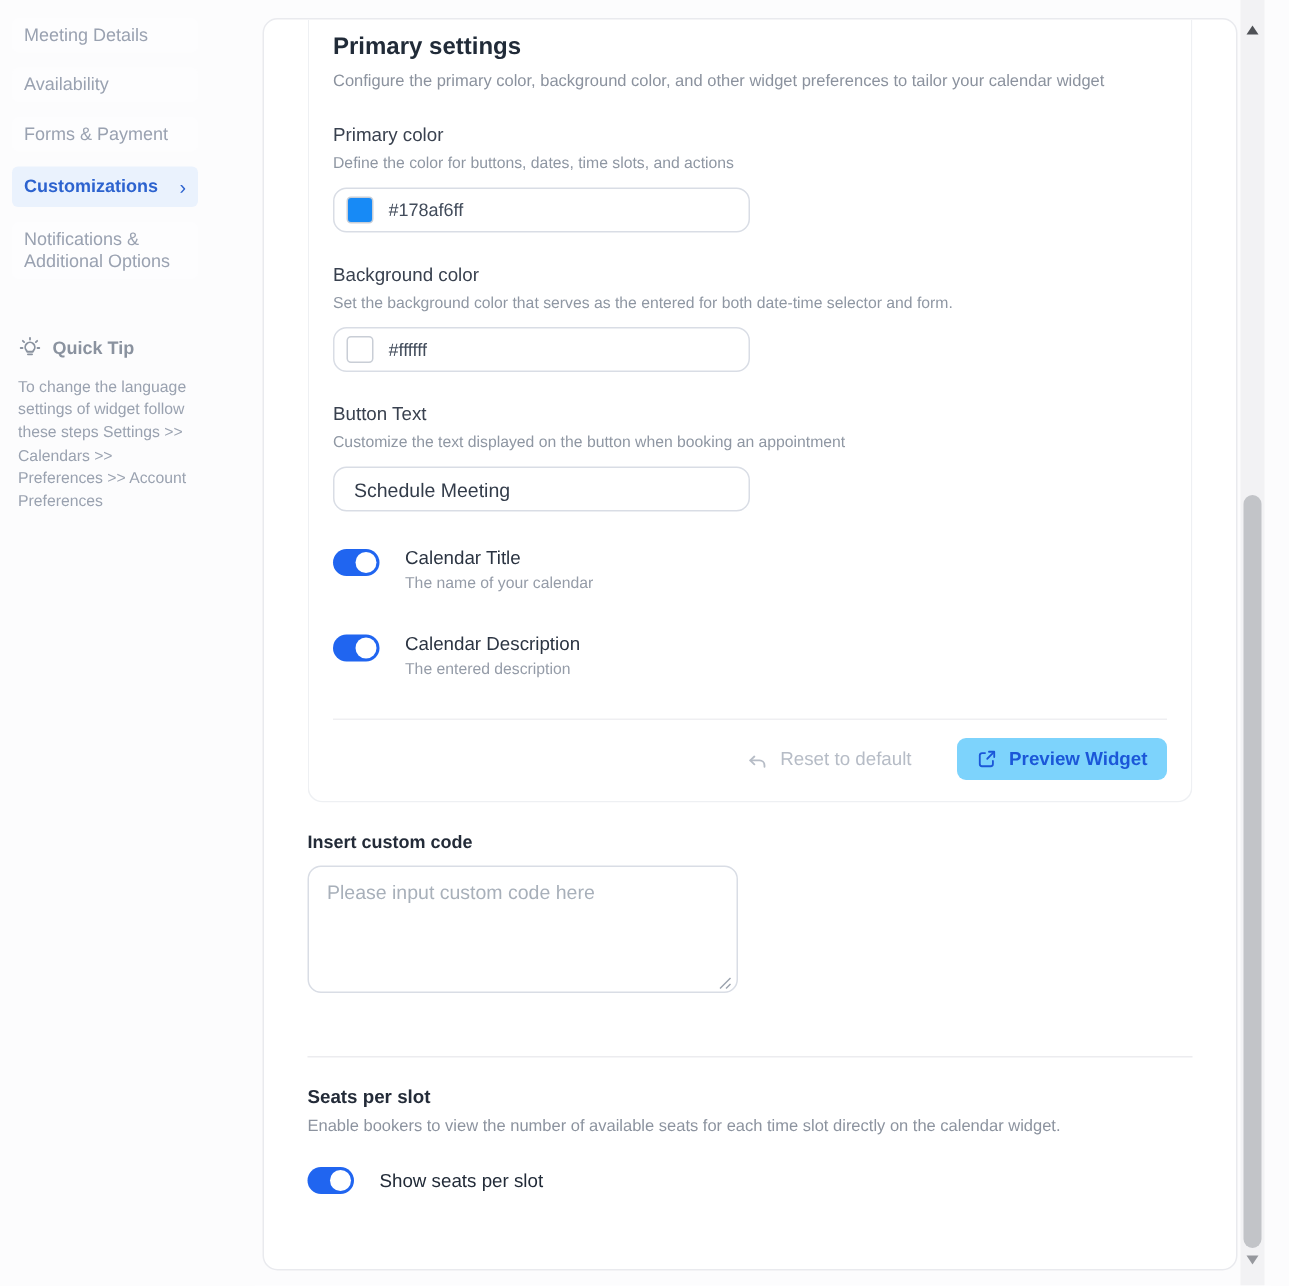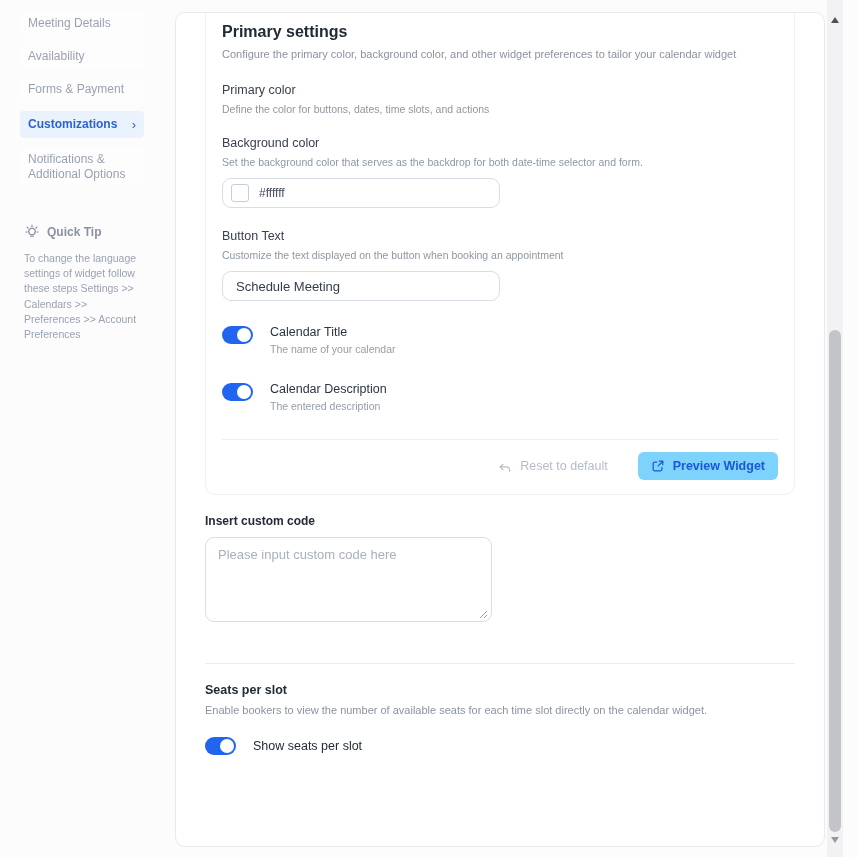--- a/index.html
+++ b/index.html
@@ -6,21 +6,21 @@
   html,body { width:859px; height:857px; }
   body {
     font-family:"Liberation Sans", sans-serif;
     background:#fcfcfd;
     position:relative;
     overflow:hidden;
     color:#2b3442;
   }
 
   
-  .sidebar { position:absolute; left:20px; top:12px; width:124px; }
+  .sidebar { position:absolute; left:8px; top:12px; width:124px; }
   .side-item {
     background:#fdfdfe;
     border-radius:4px;
     padding:4px 8px;
     margin-bottom:10px;
     font-size:12px;
     line-height:15px;
     color:#9aa2b1;
     cursor:pointer;
   }
@@ -214,25 +214,29 @@
 
 <div class="panel">
 
   <div class="inner-card">
     <div class="h-title">Primary settings</div>
     <div class="h-desc">Configure the primary color, background color, and other widget preferences to tailor your calendar widget</div>
 
     <div class="sect" style="margin-top:23px;">
       <div class="field-label">Primary color</div>
       <div class="field-desc">Define the color for buttons, dates, time slots, and actions</div>
+      <div class="color-input">
+        <div class="swatch" style="background-color: rgb(23, 138, 246);"></div>
+        <input type="text" value="#178af6ff" style="">
+      </div>
     </div>
 
     <div class="sect">
       <div class="field-label">Background color</div>
-      <div class="field-desc">Set the background color that serves as the backdrop for both date-time selector and form.</div>
+      <div class="field-desc">Set the background color that serves as the entered for both date-time selector and form.</div>
       <div class="color-input">
         <div class="swatch" style="background-color: rgb(255, 255, 255);"></div>
         <input type="text" value="#ffffff" style="">
       </div>
     </div>
 
     <div class="sect">
       <div class="field-label">Button Text</div>
       <div class="field-desc">Customize the text displayed on the button when booking an appointment</div>
       <input type="text" class="text-input" value="Schedule Meeting" style="">

